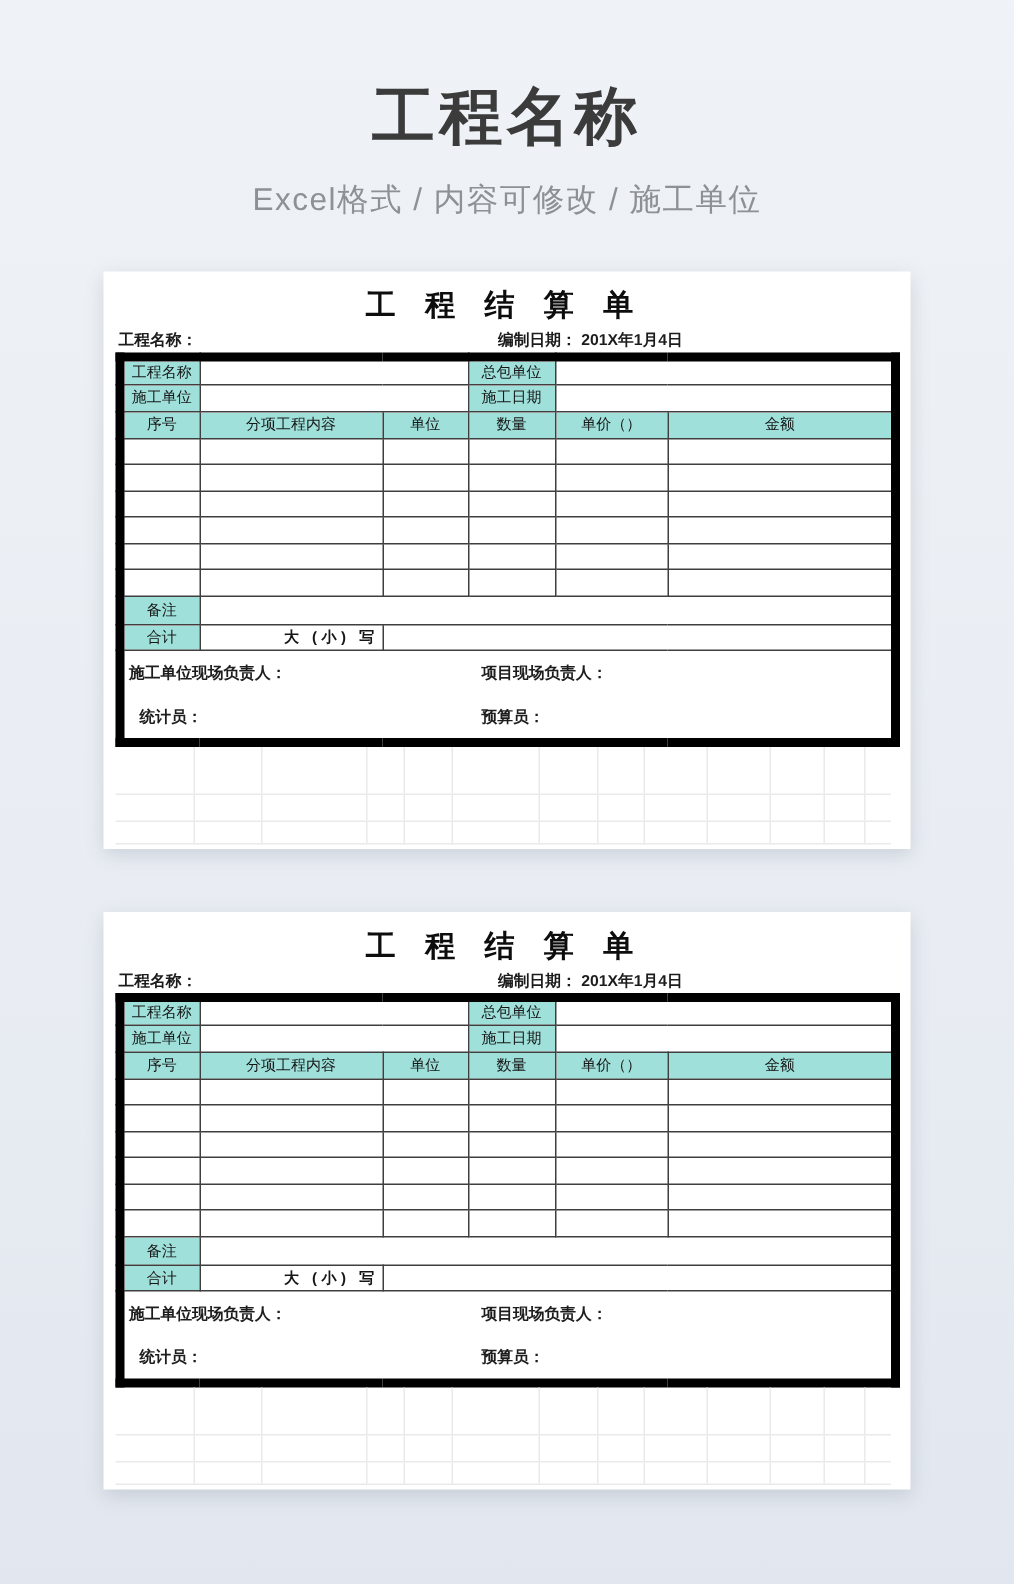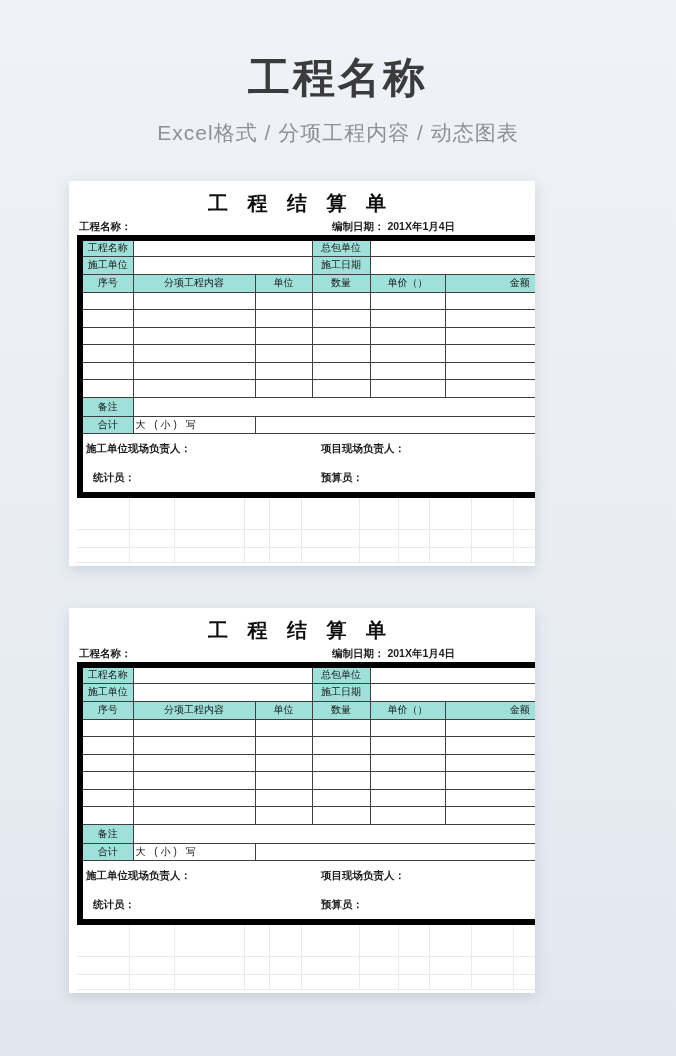--- a/index.html
+++ b/index.html
@@ -8,56 +8,56 @@
     width:676px; height:1056px; overflow:hidden;
     background: linear-gradient(180deg,#eff2f6 0%, #e9edf3 55%, #e2e7ef 100%);
     font-family:"Liberation Sans","DejaVu Sans",sans-serif;
   }
   .hero { text-align:center; padding-top:50px; }
   .hero h1 { margin:0; font-size:42px; font-weight:800; color:#3b3b3b; letter-spacing:3px; }
   .hero p  { margin:13px 0 0; font-size:21px; color:#8d9094; letter-spacing:1px; }
 
   #cards { width:538px; margin:34px auto 0; }
   .card {
-    width:466px; height:385px; background:#fff;
+    width:538px; height:385px; background:#fff;
     box-shadow:0 4px 12px rgba(90,100,120,.20);
     margin-bottom:42px; padding:2px 11px 0 8px; overflow:hidden;
   }
   .sheet-title { text-align:center; font-size:20px; font-weight:800; color:#0d0d0d; letter-spacing:7px; padding:7px 0 2px; }
   .sub-row { position:relative; height:16px; font-size:10.5px; font-weight:700; color:#1c1c1c; }
   .sub-row .proj { position:absolute; left:2px; top:1px;text-align:right; }
   .sub-row .date { position:absolute; left:255px; top:1px; }
 
   table.grid { border-collapse:collapse; table-layout:fixed; width:517px; border:6px solid #000000; }
   .grid th, .grid td { border:1px solid #3f3f3f; padding:0 2px; font-size:10px; height:17.5px; overflow:hidden; white-space:nowrap; font-weight:400; color:#161616; }
   .teal { background:#9fe0da; font-weight:700; text-align:center; }
   .blank { background:#fff; }
   .info-row th, .info-row td { height:18px; }
   .cols-row th { height:18px; }
   .remark-row th, .remark-row td { height:19px; }
   .total-row th, .total-row td { height:17px; }
-  .total-row td.caps { text-align:left; font-weight:400; letter-spacing:3px; }
+  .total-row td.caps { text-align:right; font-weight:700; letter-spacing:3px; }
   .sig-row td { height:58px; padding:0; }
   .sig-line { position:relative; height:29px; font-size:10.5px; font-weight:600; color:#1d1d1d; }
   .sig-line span { position:absolute; top:8px; white-space:nowrap; }
   .sig-line .l { left:3px; }
   .sig-line .r { left:238px; }
   .sig-line.l2 .l { left:10px; }
 
   .ghost { width:517px; }
   .g-row { display:flex; border-bottom:1px solid #eaeaea; }
   .g-cell { border-right:1px solid #eaeaea; height:100%; flex:0 0 auto; }
   .g-cell:last-child { border-right:none; }
 </style>
 </head>
 <body>
 
 <header class="hero">
   <h1>工程名称</h1>
-  <p>Excel格式 / 分项工程内容 / 动态图表</p>
+  <p>Excel格式 / 内容可修改 / 施工单位</p>
 </header>
 
 <main id="cards">
   <section class="card">
     <div class="sheet-title">工 程 结 算 单</div>
     <div class="sub-row">
       <span class="proj">工程名称：</span>
       <span class="date"><span>编制日期：</span> <span>201X年1月4日</span></span>
     </div>
     <table class="grid">

